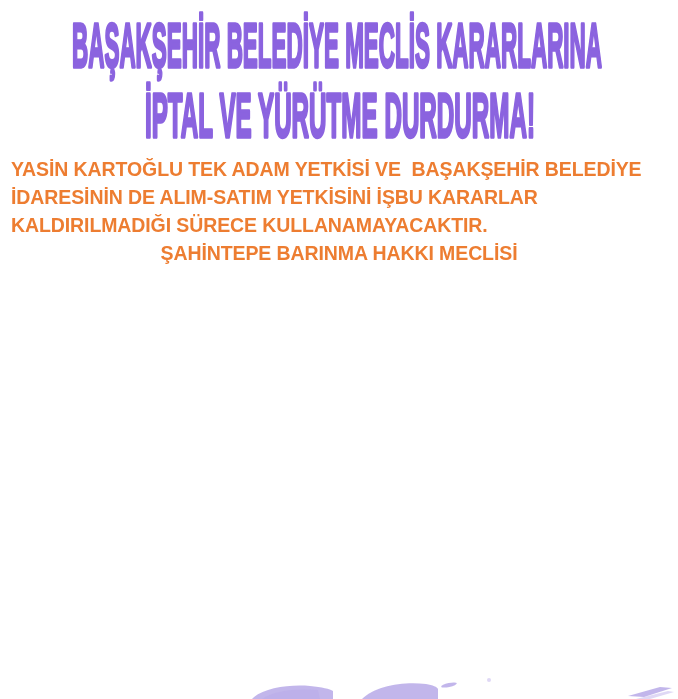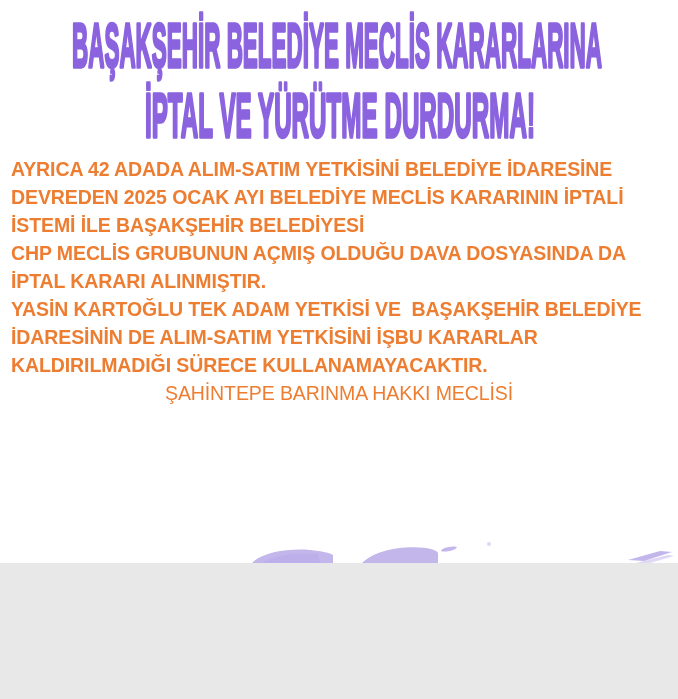--- a/index.html
+++ b/index.html
@@ -9,21 +9,21 @@
     --color-decoration: #b7a9e8;
   }
   html, body { margin: 0; padding: 0; }
   body {
     background: #e8e8e8;
     font-family: "Liberation Sans", "DejaVu Sans", sans-serif;
   }
   .poster {
     position: relative;
     width: 678px;
-    height: 563px;
+    height: 699px;
     background: var(--color-background);
     overflow: hidden;
     margin: 0;
   }
   .headline-svg {
     display: block;
     width: 678px;
     height: 152px;
   }
   .headline-svg text {
@@ -48,21 +48,21 @@
     margin: 0;
     white-space: pre-wrap;
   }
   .para-1 { margin-bottom: 20px; }
   .para-2 { margin-bottom: 26px; }
   .para-3 { margin-bottom: 18px; }
   .para-4 { margin-bottom: 25px; }
   .signature {
     text-align: center;
     color: var(--color-body);
-    font-weight: 400;
+    font-weight: 700;
     font-size: 19.5px;
     line-height: 28px;
     letter-spacing: -0.1px;
   }
   .bottom-decoration {
     position: absolute;
     left: 0;
     bottom: 0;
     width: 678px;
     height: 24px;
@@ -76,25 +76,20 @@
 <body>
 
 <div class="poster">
 
   <svg class="headline-svg" viewBox="0 0 678 152" aria-hidden="false">
     <text x="337" y="67" text-anchor="middle" textLength="530" lengthAdjust="spacingAndGlyphs">BAŞAKŞEHİR BELEDİYE MECLİS KARARLARINA</text>
     <text x="340" y="137" text-anchor="middle" textLength="390" lengthAdjust="spacingAndGlyphs">İPTAL VE YÜRÜTME DURDURMA!</text>
   </svg>
 
   <div class="body-text">
-    <p class="para-2">AYRICA 42 ADADA ALIM-SATIM YETKİSİNİ BELEDİYE İDARESİNE
-DEVREDEN 2025 OCAK AYI BELEDİYE MECLİS KARARININ İPTALİ
-İSTEMİ İLE BAŞAKŞEHİR BELEDİYESİ
-CHP MECLİS GRUBUNUN AÇMIŞ OLDUĞU DAVA DOSYASINDA DA
-İPTAL KARARI ALINMIŞTIR.</p>
     <p class="para-3">YASİN KARTOĞLU TEK ADAM YETKİSİ VE  BAŞAKŞEHİR BELEDİYE
 İDARESİNİN DE ALIM-SATIM YETKİSİNİ İŞBU KARARLAR
 KALDIRILMADIĞI SÜRECE KULLANAMAYACAKTIR.</p>
   </div>
 
   <div class="signature">ŞAHİNTEPE BARINMA HAKKI MECLİSİ</div>
 
   <svg class="bottom-decoration" viewBox="0 0 678 24">
     <path class="blob" d="M252,24 C262,13 290,9 310,11 C322,12 330,14 333,16 L333,24 Z"></path>
     <path class="blob-light" d="M262,24 C272,16 296,13 318,15 L320,24 Z"></path>

